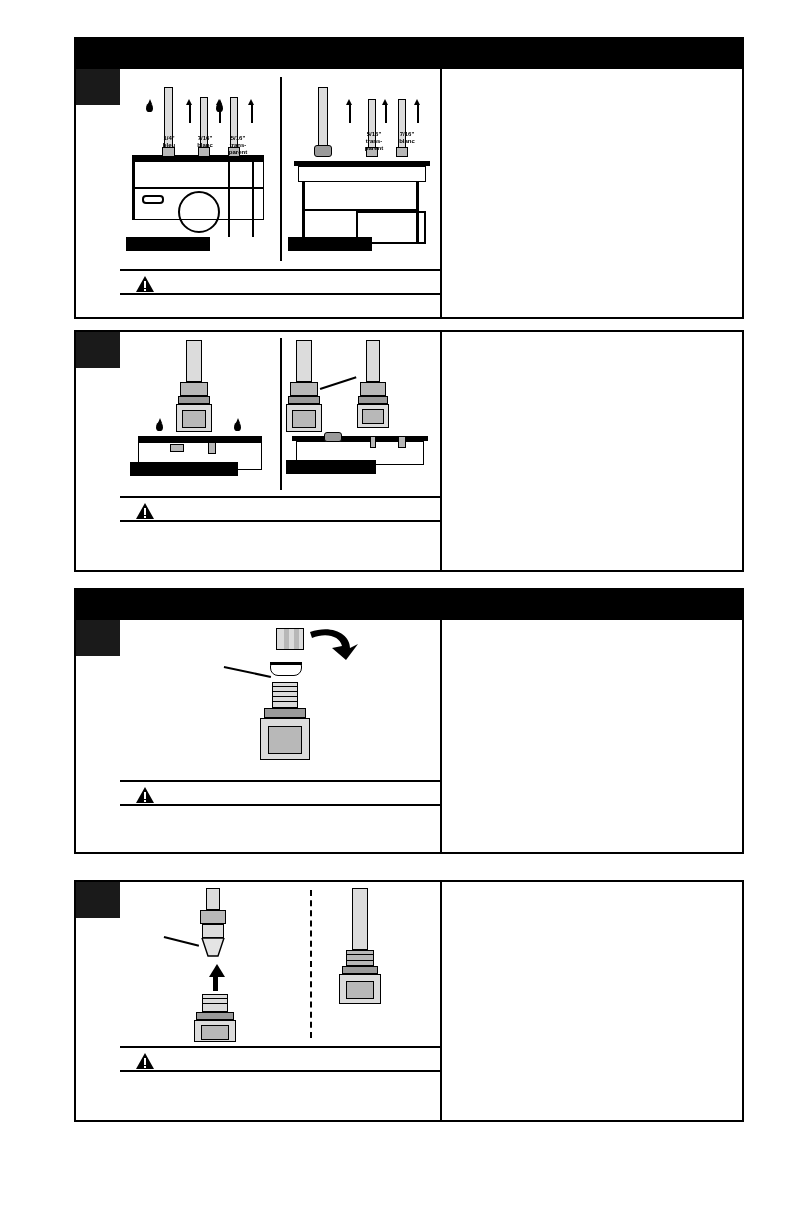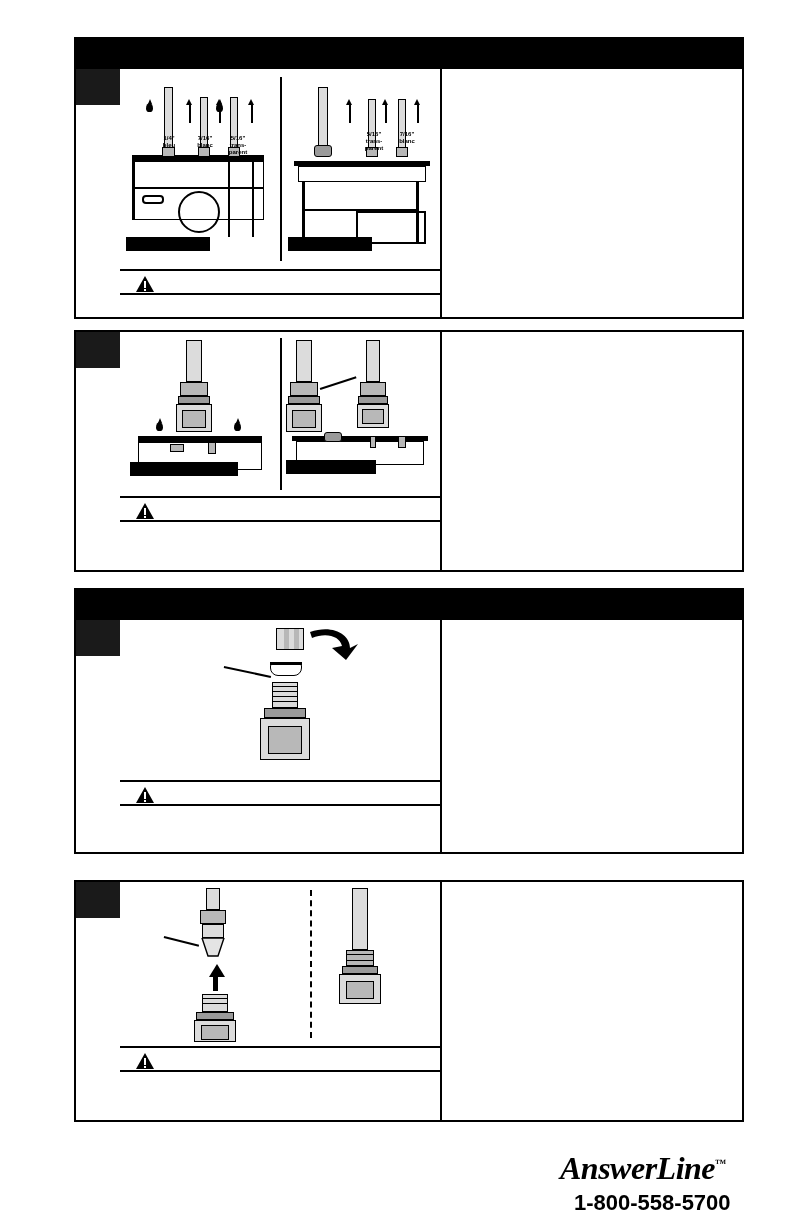--- a/index.html
+++ b/index.html
@@ -410,20 +410,14 @@
       <span style="position:absolute;left:44px;top:7px;font-size:10px;font-weight:bold;"></span>
     </div>
 
     <div class="text-pane" style="left:44px; top:190px; width:322px; height:48px; border-right:2px solid #000;">
       <span style="position:absolute;left:8px;top:4px;font-size:9px;"></span>
     </div>
 
     <div class="text-pane" style="left:366px; top:0px; width:300px; height:238px;"></div>
   </div>
 
-  <div style="position:absolute; left:560px; top:1150px; width:200px; height:62px;">
-    <div class="answerline" style="left:0; top:0; font-size:32px;">
-      <span>AnswerLine</span><span class="tm">™</span>
-    </div>
-    <div class="phone" style="left:14px; top:40px; font-size:22px;">1-800-558-5700</div>
-  </div>
 
 </div>
 
 </body></html>

